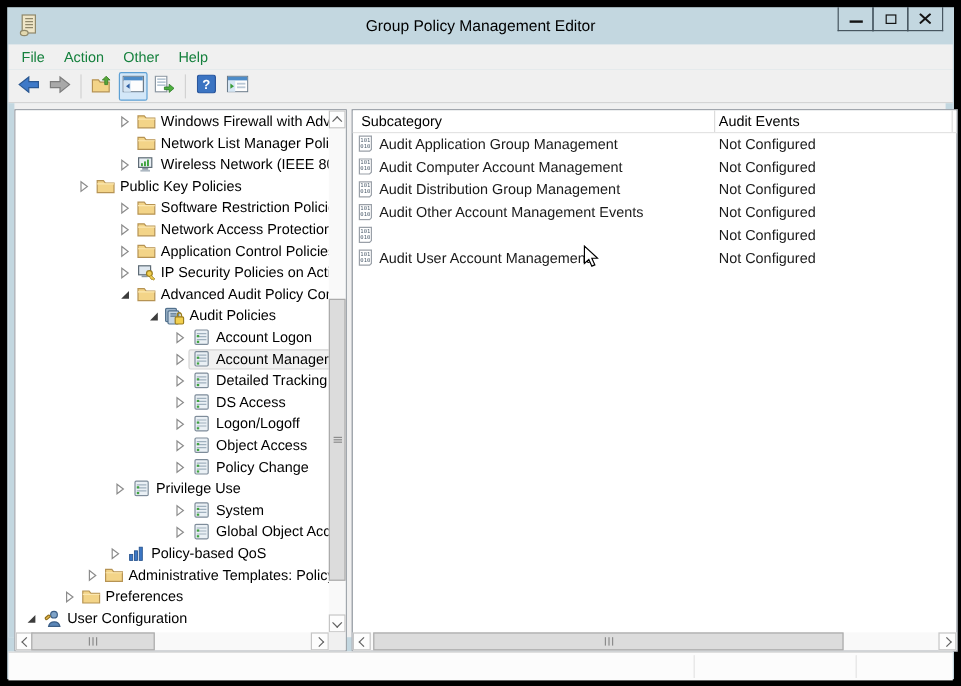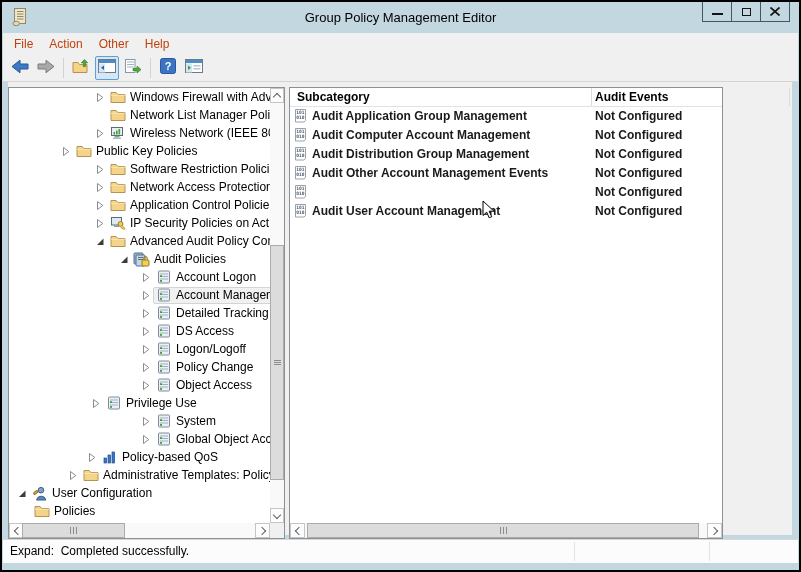--- a/index.html
+++ b/index.html
@@ -1,45 +1,45 @@
 <!DOCTYPE html>
 <html><head>
 <meta charset="utf-8">
 <style>
   html,body{margin:0;padding:0;}
   body{width:801px;height:572px;position:relative;font-family:"Liberation Sans",sans-serif;font-size:12px;color:#1a1a1a;background:#fff;overflow:hidden;}
-  .window{position:absolute;inset:0;background:#C3D7E0;border:2px solid #000000;box-sizing:border-box;}
+  .window{position:absolute;inset:0;background:#C3D7E0;border:6px solid #000000;box-sizing:border-box;}
 
   
   .titlebar{position:absolute;top:0;left:0;right:0;height:31px;}
   .app-icon{position:absolute;left:9px;top:5px;width:18px;height:20px;}
   .title-text{position:absolute;left:0;right:0;top:8px;text-align:center;font-size:13px;color:#000;}
   .win-controls{position:absolute;top:0;right:9px;display:flex;}
   .win-btn{width:30px;height:20px;border:1px solid #46555F;border-top:none;margin-left:-1px;display:flex;align-items:center;justify-content:center;box-sizing:border-box;}
   .glyph-min{width:11px;height:2px;background:#141414;margin-top:4px;}
   .glyph-max{width:9px;height:8px;border:1.5px solid #141414;box-sizing:border-box;}
 
   
   .menubar{position:absolute;top:31px;left:1px;right:1px;height:21px;background:#F0F0F0;display:flex;align-items:center;padding-left:3px;box-sizing:border-box;}
-  .menu-item{padding:2px 8px;color:#c2410c;}
+  .menu-item{padding:2px 8px;color:#15803d;}
 
   
   .toolbar{position:absolute;top:52px;left:1px;right:1px;height:28px;background:#F0F0F0;border-bottom:1px solid #D4D4D4;display:flex;align-items:center;padding-left:4px;box-sizing:border-box;}
   .tb-btn{width:24px;height:24px;display:flex;align-items:center;justify-content:center;border:1px solid transparent;border-radius:2px;margin:0 1px;box-sizing:border-box;}
   .tb-btn.active{background:#D3E7F8;border-color:#5EA0D4;}
   .tb-sep{width:1px;height:20px;background:#D2D2D2;margin:0 4px;}
 
   
   .content{position:absolute;top:80px;left:1px;right:1px;bottom:35px;background:#F0F0F0;}
   .frame-strip-left{position:absolute;left:0;top:0;bottom:0;width:5px;background:#C3D7E0;}
   .frame-strip-right{position:absolute;right:0;top:0;bottom:0;width:6px;background:#C3D7E0;}
 
   .pane{position:absolute;background:#fff;border:1px solid #8A9199;box-sizing:border-box;}
   .left-pane{left:5px;top:5px;width:277px;height:452px;}
-  .right-pane{left:286px;top:5px;width:434px;height:452px;font-weight:bold;}
+  .right-pane{left:286px;top:5px;width:505px;height:452px;}
 
   
   .tree-viewport{position:absolute;left:0;top:0;right:14px;bottom:15px;overflow:hidden;background:#fff;}
   .tree-row{height:18px;display:flex;align-items:center;white-space:nowrap;box-sizing:border-box;}
   .expander{width:14px;display:inline-flex;justify-content:center;align-items:center;flex:0 0 14px;}
   .row-inner{display:inline-flex;align-items:center;padding:0 3px 0 1px;height:17px;border:1px solid transparent;border-radius:2px;box-sizing:border-box;}
   .row-inner.selected{background:#F1F1F1;border-color:#D4D4D4;}
   .tree-icon{width:17px;height:16px;display:inline-flex;align-items:center;justify-content:center;margin-right:4px;flex:0 0 17px;}
   .tree-label{color:#000;}
 
@@ -457,41 +457,41 @@
               <span class="tree-icon">
                 <svg width="14" height="14" viewBox="0 0 14 14">
                   <rect x="1.5" y="1" width="11" height="12" rx="1" fill="#EAF0F5" stroke="#7E8C9A"></rect>
                   <line x1="3" y1="4" x2="11" y2="4" stroke="#9FB0BE"></line>
                   <line x1="3" y1="6.5" x2="11" y2="6.5" stroke="#9FB0BE"></line>
                   <line x1="3" y1="9" x2="11" y2="9" stroke="#9FB0BE"></line>
                   <rect x="3" y="5.2" width="2" height="1.8" fill="#3FA33F"></rect>
                   <rect x="3" y="10" width="2" height="1.8" fill="#3FA33F"></rect>
                 </svg>
               </span>
+              <span class="tree-label">Object Access</span>
+            </span>
+          </div>
+          <div class="tree-row" style="padding-left: 130px;">
+            <span class="expander">
+              <svg width="10" height="11" viewBox="0 0 10 11">
+                <path d="M2.5 1.5 L7.8 5.5 L2.5 9.5 Z" fill="#FFFFFF" stroke="#8C8C8C"></path>
+              </svg>
+            </span>
+            <span class="row-inner">
+              <span class="tree-icon">
+                <svg width="14" height="14" viewBox="0 0 14 14">
+                  <rect x="1.5" y="1" width="11" height="12" rx="1" fill="#EAF0F5" stroke="#7E8C9A"></rect>
+                  <line x1="3" y1="4" x2="11" y2="4" stroke="#9FB0BE"></line>
+                  <line x1="3" y1="6.5" x2="11" y2="6.5" stroke="#9FB0BE"></line>
+                  <line x1="3" y1="9" x2="11" y2="9" stroke="#9FB0BE"></line>
+                  <rect x="3" y="5.2" width="2" height="1.8" fill="#3FA33F"></rect>
+                  <rect x="3" y="10" width="2" height="1.8" fill="#3FA33F"></rect>
+                </svg>
+              </span>
               <span class="tree-label">Policy Change</span>
-            </span>
-          </div>
-          <div class="tree-row" style="padding-left: 130px;">
-            <span class="expander">
-              <svg width="10" height="11" viewBox="0 0 10 11">
-                <path d="M2.5 1.5 L7.8 5.5 L2.5 9.5 Z" fill="#FFFFFF" stroke="#8C8C8C"></path>
-              </svg>
-            </span>
-            <span class="row-inner">
-              <span class="tree-icon">
-                <svg width="14" height="14" viewBox="0 0 14 14">
-                  <rect x="1.5" y="1" width="11" height="12" rx="1" fill="#EAF0F5" stroke="#7E8C9A"></rect>
-                  <line x1="3" y1="4" x2="11" y2="4" stroke="#9FB0BE"></line>
-                  <line x1="3" y1="6.5" x2="11" y2="6.5" stroke="#9FB0BE"></line>
-                  <line x1="3" y1="9" x2="11" y2="9" stroke="#9FB0BE"></line>
-                  <rect x="3" y="5.2" width="2" height="1.8" fill="#3FA33F"></rect>
-                  <rect x="3" y="10" width="2" height="1.8" fill="#3FA33F"></rect>
-                </svg>
-              </span>
-              <span class="tree-label">Object Access</span>
             </span>
           </div>
           <div class="tree-row" style="padding-left: 80px;">
             <span class="expander">
               <svg width="10" height="11" viewBox="0 0 10 11">
                 <path d="M2.5 1.5 L7.8 5.5 L2.5 9.5 Z" fill="#FFFFFF" stroke="#8C8C8C"></path>
               </svg>
             </span>
             <span class="row-inner">
               <span class="tree-icon">
@@ -571,20 +571,36 @@
               </svg>
             </span>
             <span class="row-inner">
               <span class="tree-icon">
                 <svg width="16" height="14" viewBox="0 0 16 14">
                   <path d="M1 2.5 h5.2 l1.6 2 h7.2 v8 h-14 z" fill="#F3D488" stroke="#B69353"></path>
                   <path d="M1 5.3 h14" stroke="#FBE7B0"></path>
                 </svg>
               </span>
               <span class="tree-label">Administrative Templates: Policy definitions (ADMX files) retrieved from the local computer</span>
+            </span>
+          </div>
+          <div class="tree-row" style="padding-left: 38px;">
+            <span class="expander">
+              <svg width="10" height="11" viewBox="0 0 10 11">
+                <path d="M2.5 1.5 L7.8 5.5 L2.5 9.5 Z" fill="#FFFFFF" stroke="#8C8C8C"></path>
+              </svg>
+            </span>
+            <span class="row-inner">
+              <span class="tree-icon">
+                <svg width="16" height="14" viewBox="0 0 16 14">
+                  <path d="M1 2.5 h5.2 l1.6 2 h7.2 v8 h-14 z" fill="#F3D488" stroke="#B69353"></path>
+                  <path d="M1 5.3 h14" stroke="#FBE7B0"></path>
+                </svg>
+              </span>
+              <span class="tree-label">Preferences</span>
             </span>
           </div>
           <div class="tree-row" style="padding-left: 6px;">
             <span class="expander">
               <svg width="10" height="11" viewBox="0 0 10 11">
                 <path d="M8.5 2.5 L8.5 9 L2 9 Z" fill="#3C3C3C"></path>
               </svg>
             </span>
             <span class="row-inner">
               <span class="tree-icon">
@@ -719,21 +735,20 @@
             </span>
         </div>
         <div class="sbtn" style="right:0;">
             <span class="chev right"></span>
           </div>
       </div>
     </div>
   </div>
 
   <div class="statusbar">
-    <span class="status-text">Expand:  Completed successfully.</span>
     <span class="status-div" style="left:571px;"></span>
     <span class="status-div" style="left:706px;"></span>
   </div>
 
   <div class="cursor">
     <svg width="13" height="20" viewBox="0 0 13 20">
         <path d="M1 1 L1 15.5 L4.7 12.2 L7.2 17.8 L9.7 16.7 L7.2 11.2 L12 11.2 Z" fill="#FFFFFF" stroke="#000000" stroke-width="1"></path>
       </svg>
   </div>
 </div>

